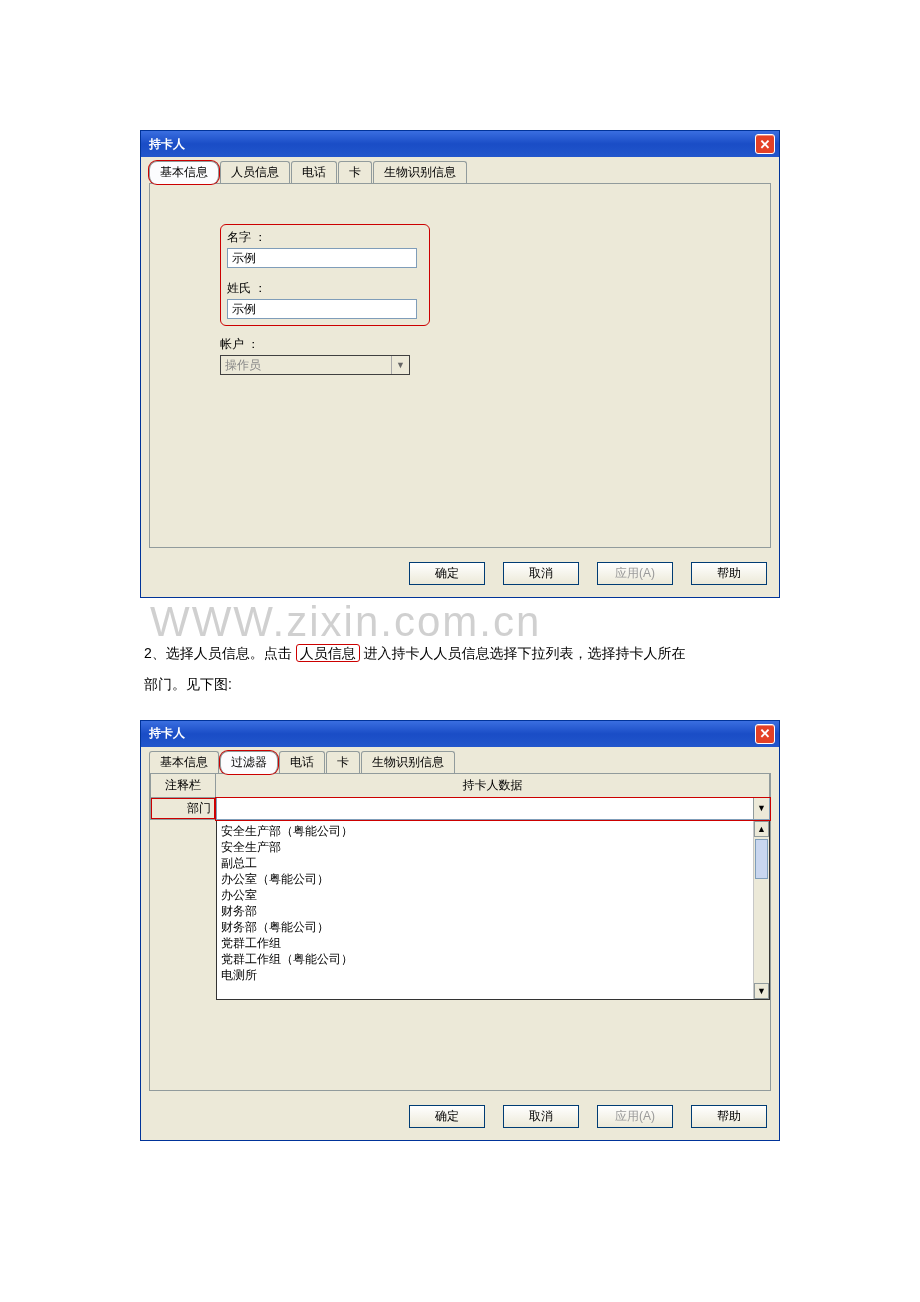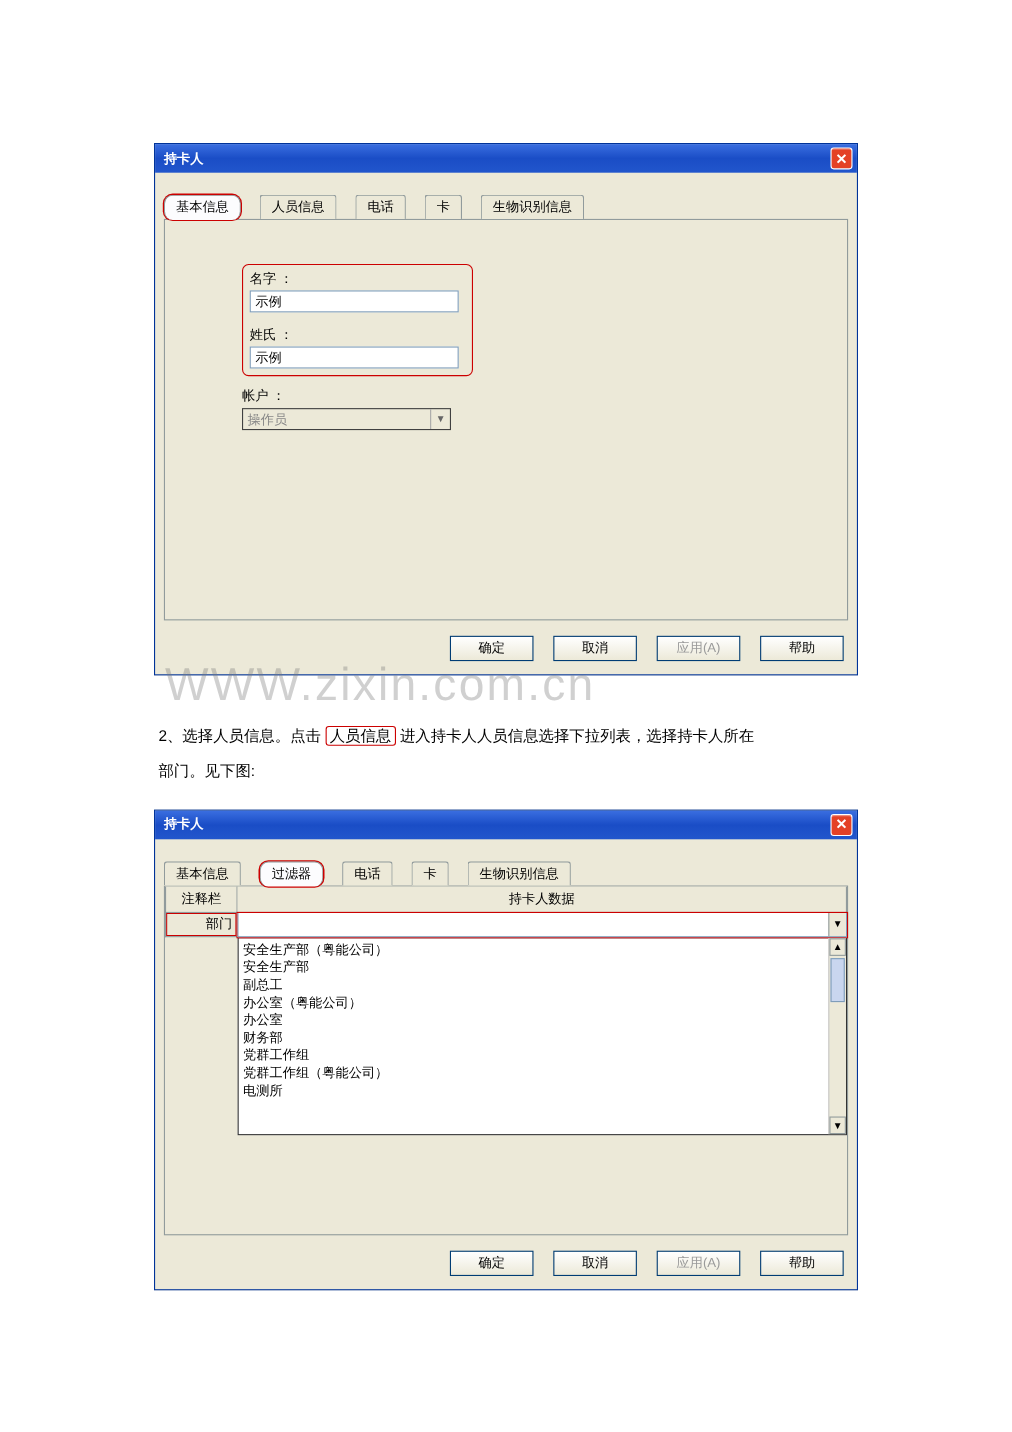--- a/index.html
+++ b/index.html
@@ -31,23 +31,23 @@
     .close-btn {
       width: 20px; height: 20px;
       background: #e44126;
       border: 1px solid #fff;
       border-radius: 3px;
       display: flex; align-items: center; justify-content: center;
       font-size: 13px; color: #fff; font-weight: bold;
       box-shadow: inset 0 1px 0 rgba(255,255,255,0.4);
     }
     .tabrow {
-      padding: 20px 8px 0 8px;
-      display: flex;
-      gap: 16px;
+      padding: 4px 8px 0 8px;
+      display: flex;
+      gap: 0;
     }
     .tab {
       border: 1px solid #919b9c;
       border-bottom: none;
       background: #ece9d8;
       padding: 2px 10px;
       font-size: 12px;
       margin-right: 1px;
       border-top-left-radius: 3px;
       border-top-right-radius: 3px;
@@ -255,20 +255,21 @@
       </div>
     </div>
     <div class="dropdown-list">
       <div class="dd-items" id="dd-items">
           <div>安全生产部（粤能公司）</div>
           <div>安全生产部</div>
           <div>副总工</div>
           <div>办公室（粤能公司）</div>
           <div>办公室</div>
           <div>财务部</div>
+          <div>财务部（粤能公司）</div>
           <div>党群工作组</div>
           <div>党群工作组（粤能公司）</div>
           <div>电测所</div>
         </div>
       <div class="dd-scroll">
         <div class="sb">▲</div>
         <div class="track">
             <div class="thumb"></div>
           </div>
         <div class="sb">▼</div>

